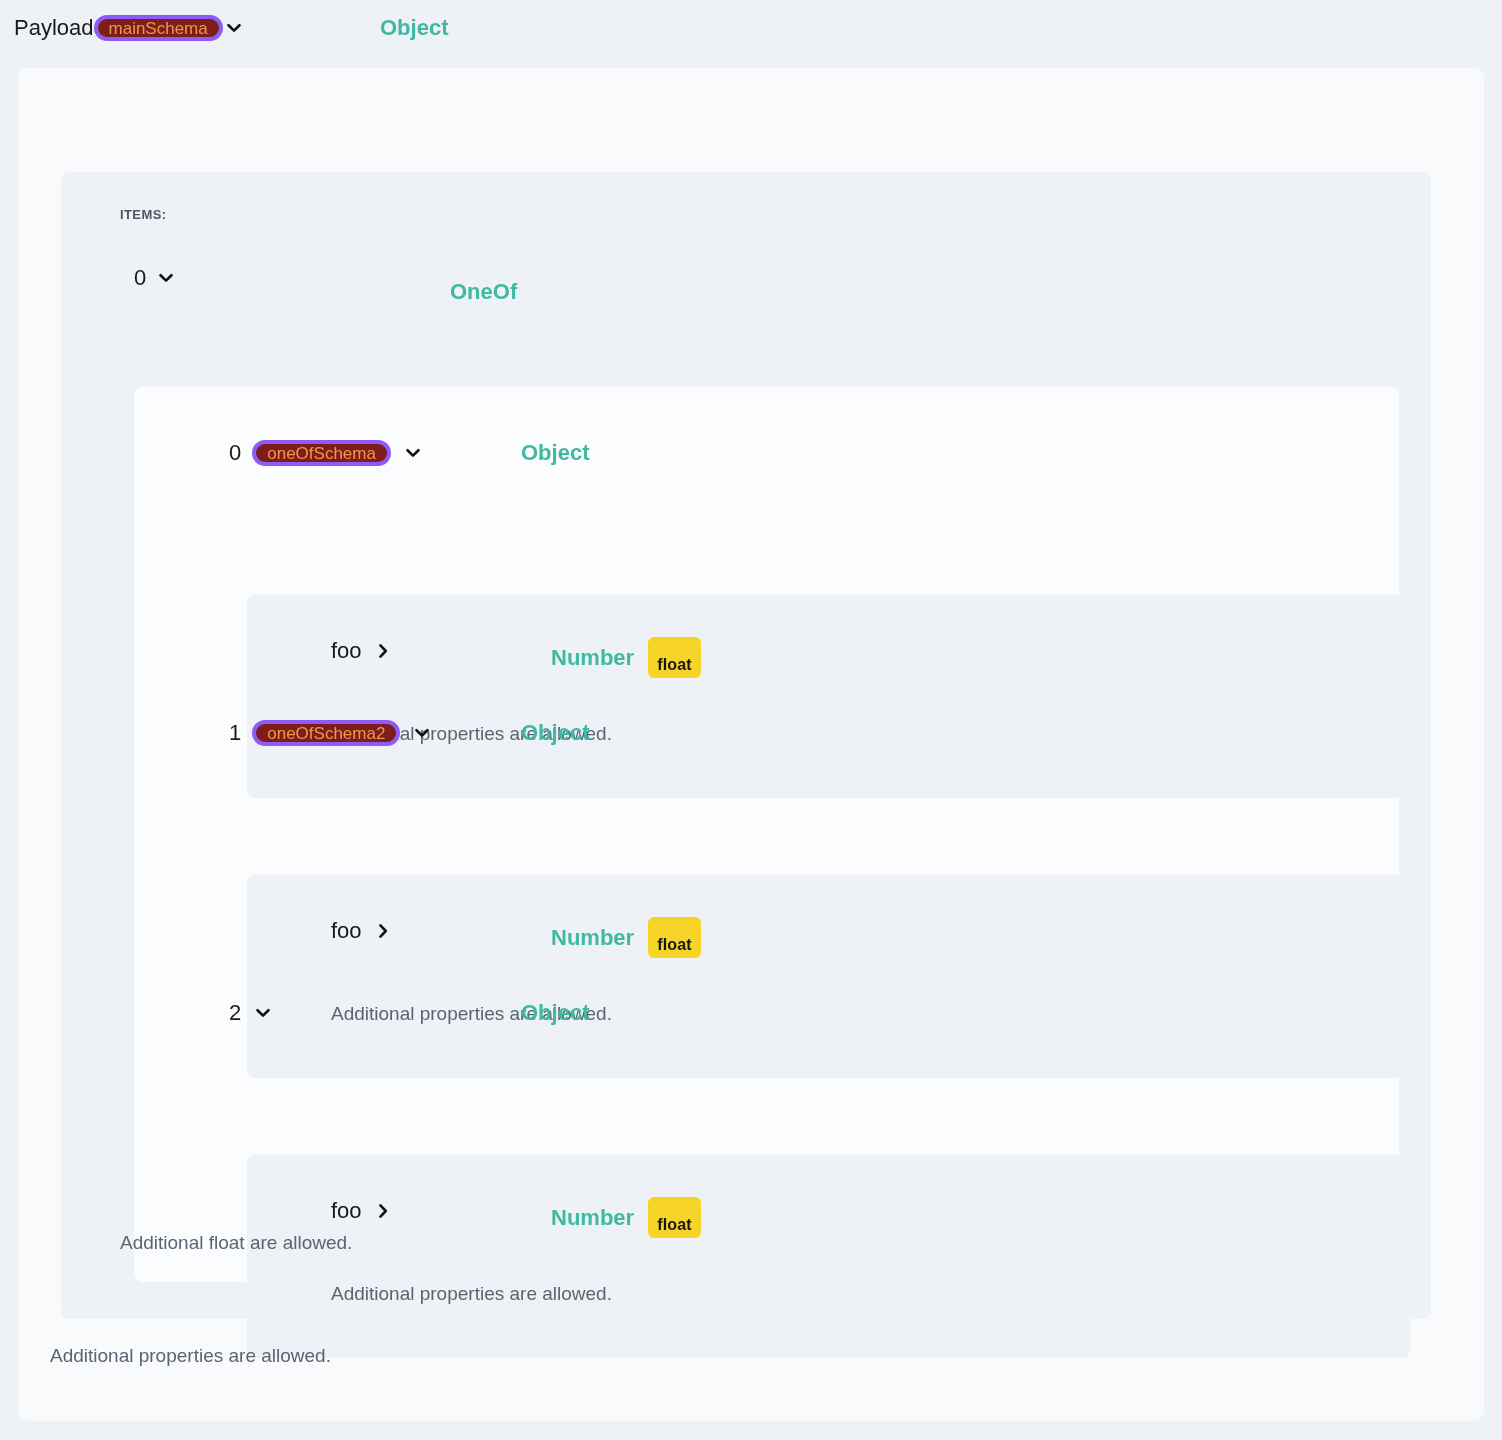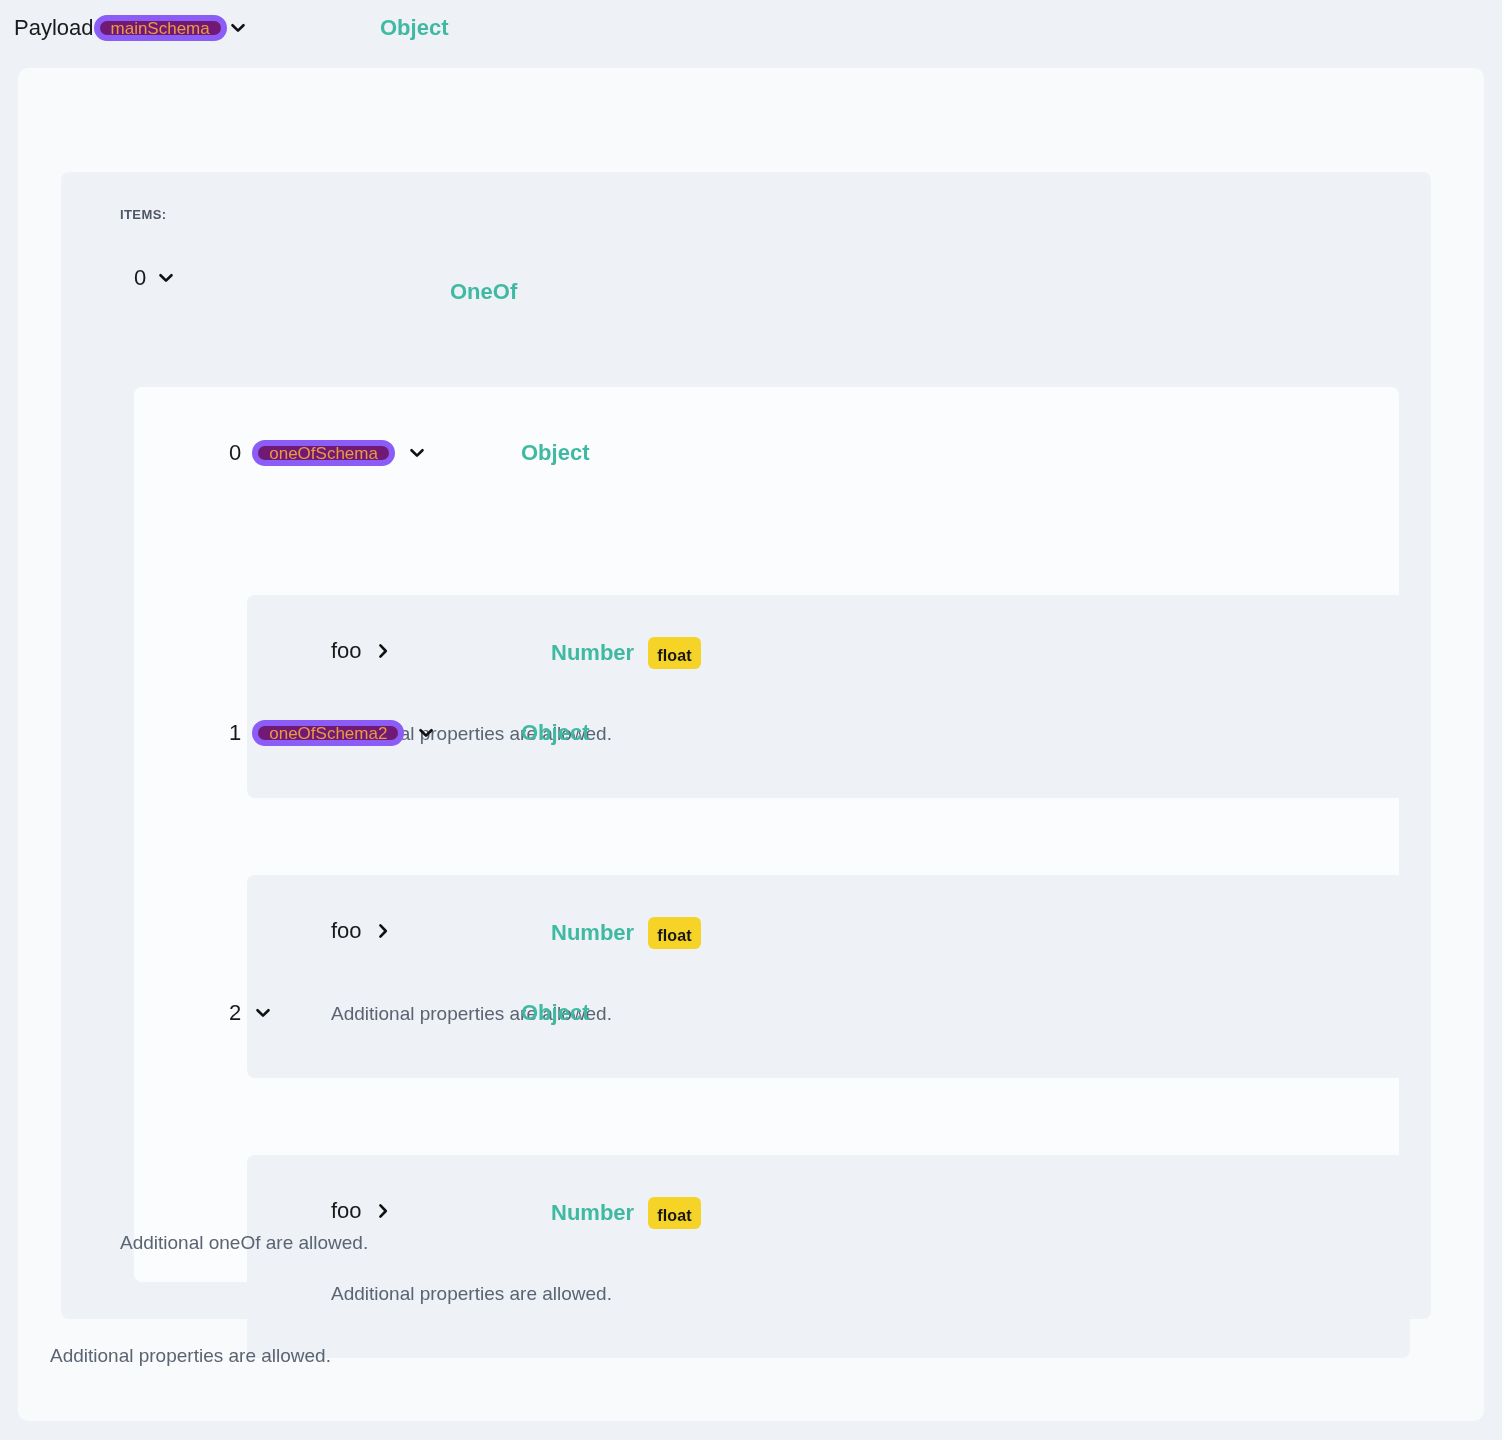--- a/index.html
+++ b/index.html
@@ -30,23 +30,23 @@
     font-weight: 400;
   }
 
   
   .pill {
     display: inline-flex;
     align-items: center;
     justify-content: center;
     height: 26px;
     padding: 0 11px;
-    border: 6px solid #8b5cf6;
+    border: 4px solid #8b5cf6;
     border-radius: 13px;
-    background: #701a75;
+    background: #7f1d1d;
     color: #eb9a43;
     font-size: 17px;
     line-height: 1;
     white-space: nowrap;
   }
 
   
   .chev {
     width: 22px;
     height: 22px;
@@ -74,21 +74,21 @@
   
   .badge {
     display: inline-flex;
     align-items: center;
     justify-content: center;
     background: #f5d427;
     color: #171717;
     font-size: 16px;
     font-weight: bold;
     border-radius: 6px;
-    padding: 11px 9px 5px;
+    padding: 20px 9px 5px;
     line-height: 1;
     letter-spacing: 0.2px;
   }
 
   
   .note {
     font-size: 19px;
     color: #5a6472;
     font-weight: 400;
   }
@@ -286,19 +286,19 @@
           <span class="type" style="left:220px;top:0px;">
             <span>Number</span>
             <span class="badge">float</span>
           </span>
         </div>
         <div class="note" style="position:absolute;left:84px;top:128px;">Additional properties are allowed.</div>
       </div>
 
     </div>
 
-    <div class="note" style="position:absolute;left:59px;top:1060px;">Additional oneOf are allowed.</div>
+    <div class="note" style="position:absolute;left:59px;top:1060px;">Additional float are allowed.</div>
 
   </div>
 
   <div class="note" style="position:absolute;left:32px;top:1277px;">Additional properties are allowed.</div>
 
 </div>
 
 </body></html>

